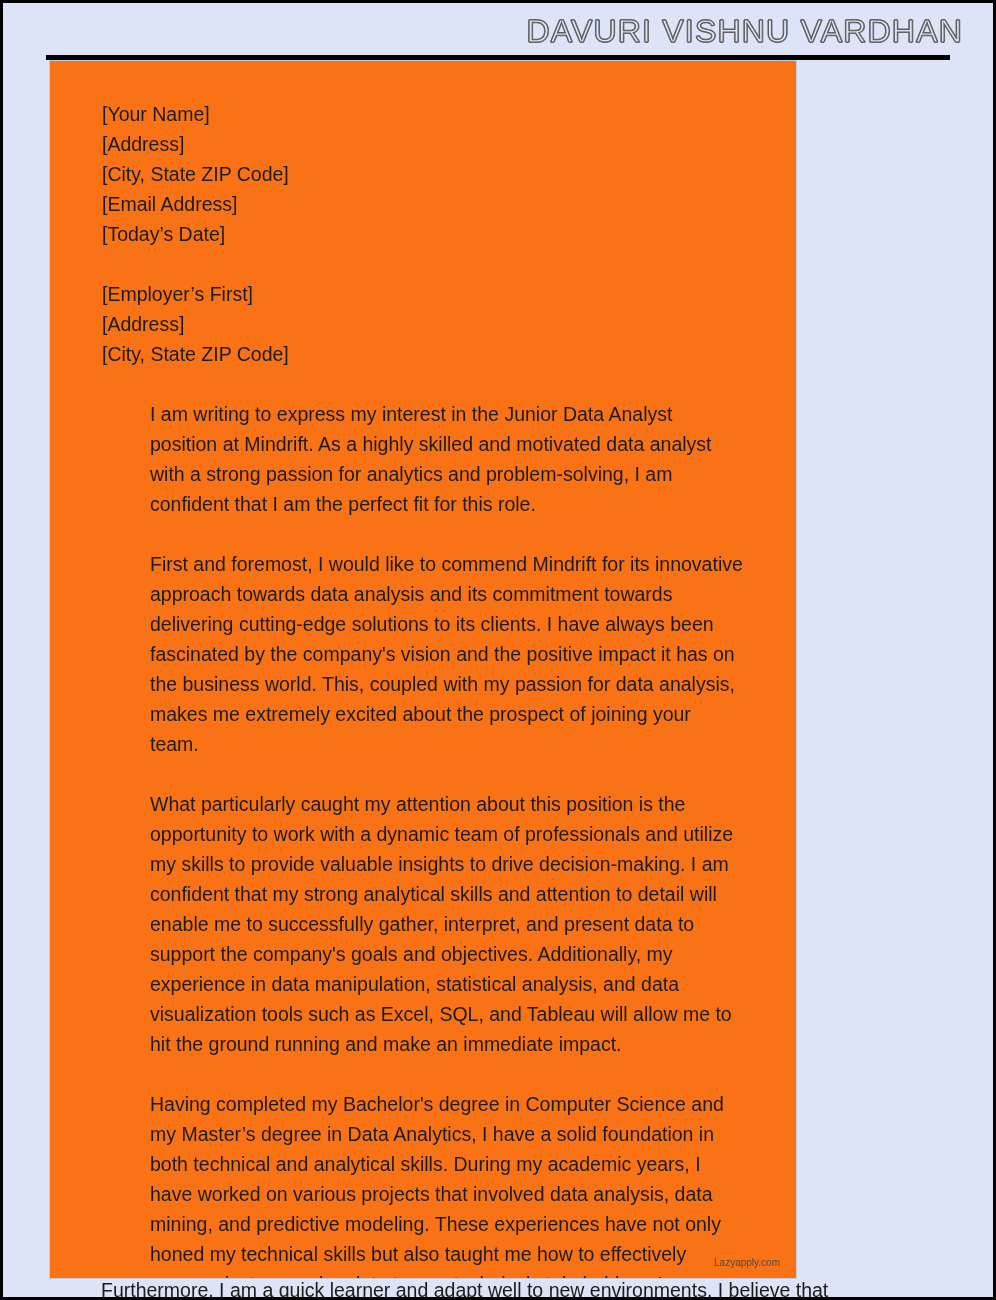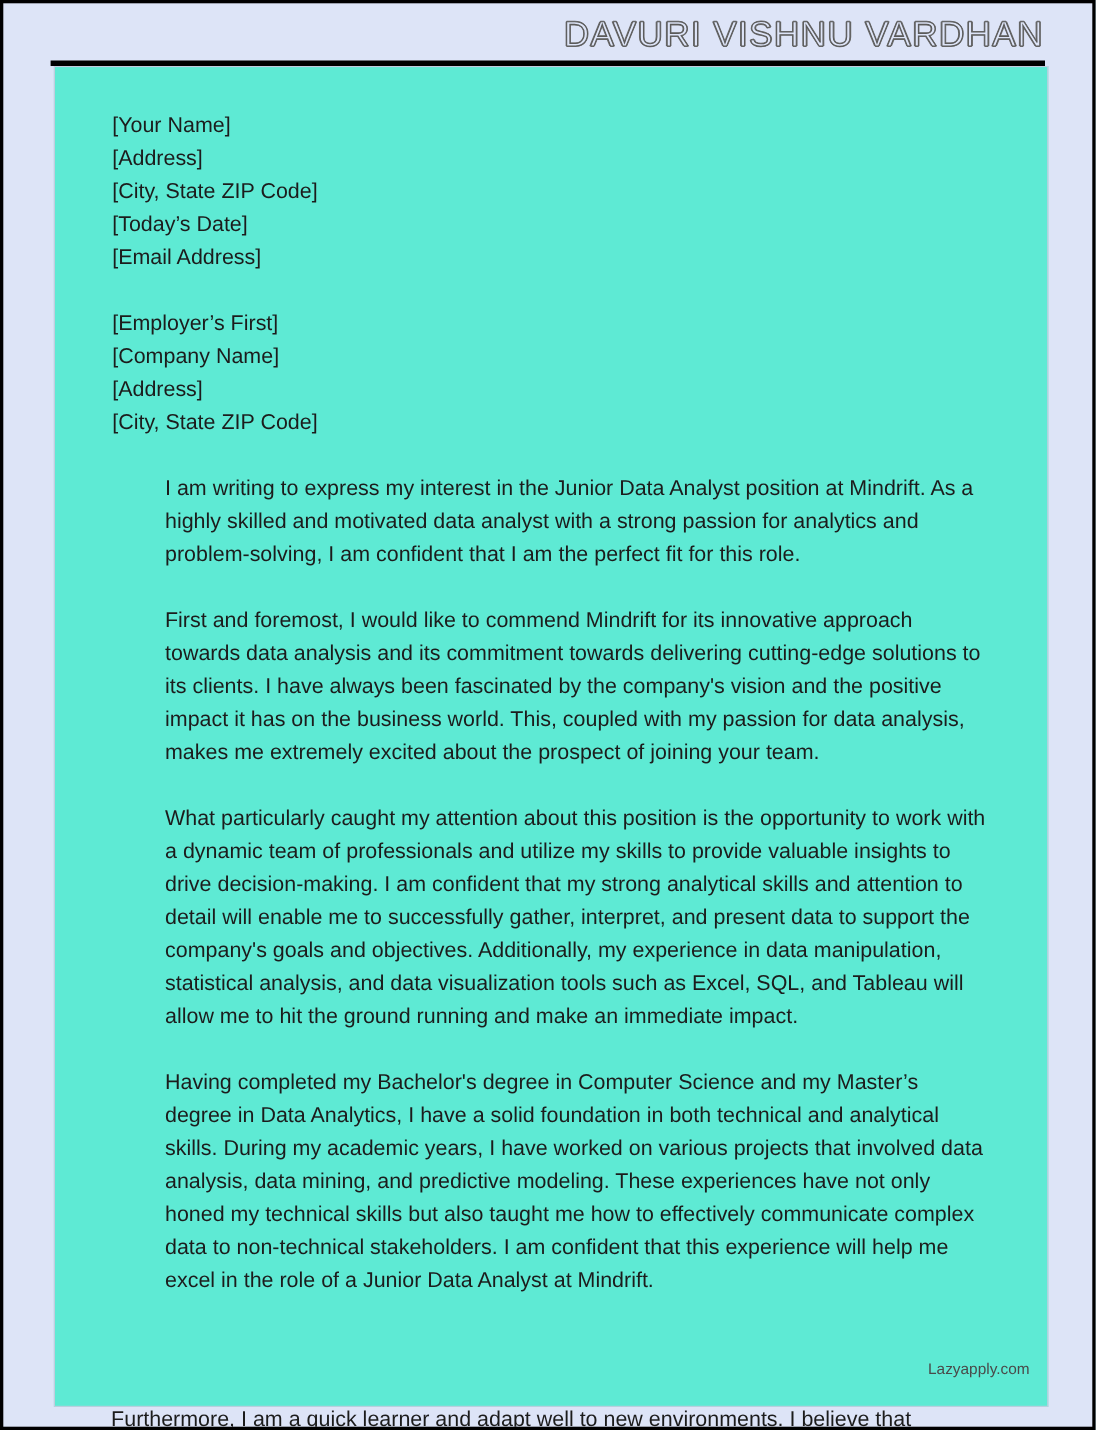--- a/index.html
+++ b/index.html
@@ -25,21 +25,21 @@
   .header {
     position: absolute;
     left: 0;
     top: 0;
     width: 100%;
     height: 56px;
     box-sizing: border-box;
     display: flex;
     align-items: center;
     justify-content: flex-end;
-    padding-right: 44px;
+    padding-right: 30px;
   }
   .header-name {
     font-size: 32px;
     letter-spacing: 1.2px;
     color: #dde4f7;
     -webkit-text-stroke: 1px #5a5a5a;
     text-shadow:
       1px 0 0 #6d6d6d,
       -1px 0 0 #6d6d6d,
       0 1px 0 #6d6d6d,
@@ -52,23 +52,23 @@
     left: 43px;
     right: 43px;
     top: 52px;
     height: 5px;
     background: #000000;
   }
   .letter {
     position: absolute;
     left: 46px;
     top: 57px;
-    width: 904px;
+    width: 748px;
     height: 1219px;
-    background: #5eead4;
+    background: #f97316;
     border: 1px solid #c3ccdf;
     box-sizing: border-box;
     overflow: hidden;
   }
   .letter-inner {
     padding: 38px 52px 0 52px;
   }
   .block {
     margin: 0 0 30px 0;
   }
@@ -79,22 +79,22 @@
     margin: 0;
     font-weight: 400;
   }
   .para {
     text-align: left;
     margin-left: 48px;
   }
   .watermark {
     position: absolute;
     right: 16px;
-    bottom: 26px;
-    font-size: 14px;
+    bottom: 10px;
+    font-size: 10px;
     color: #4a4a4a;
     font-weight: 400;
   }
   .tail {
     position: absolute;
     left: 98px;
     top: 1272px;
     width: 820px;
     font-size: 19.5px;
     line-height: 30px;
@@ -112,27 +112,26 @@
   </div>
   <div class="header-rule"></div>
 
   <div class="letter">
     <div class="letter-inner">
 
       <div class="block">
         <p class="line">[Your Name]</p>
         <p class="line">[Address]</p>
         <p class="line">[City, State ZIP Code]</p>
+        <p class="line">[Email Address]</p>
         <p class="line">[Today’s Date]</p>
-        <p class="line">[Email Address]</p>
       </div>
 
       <div class="block">
         <p class="line">[Employer’s First]</p>
-        <p class="line">[Company Name]</p>
         <p class="line">[Address]</p>
         <p class="line">[City, State ZIP Code]</p>
       </div>
 
 
       <div class="block">
         <p class="para">I am writing to express my interest in the Junior Data Analyst position at Mindrift. As a highly skilled and motivated data analyst with a strong passion for analytics and problem-solving, I am confident that I am the perfect fit for this role.</p>
       </div>
 
       <div class="block">

